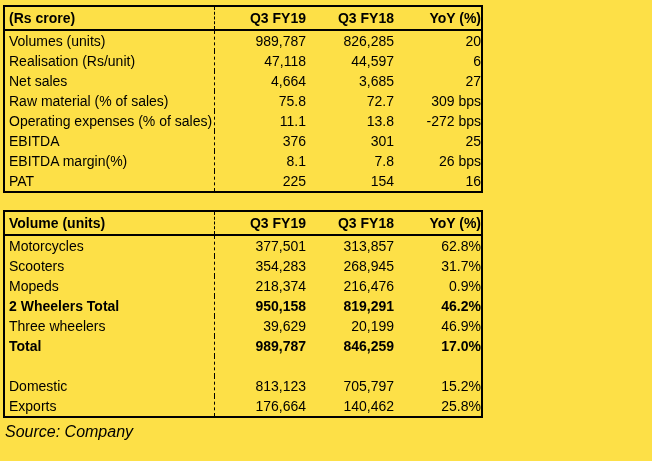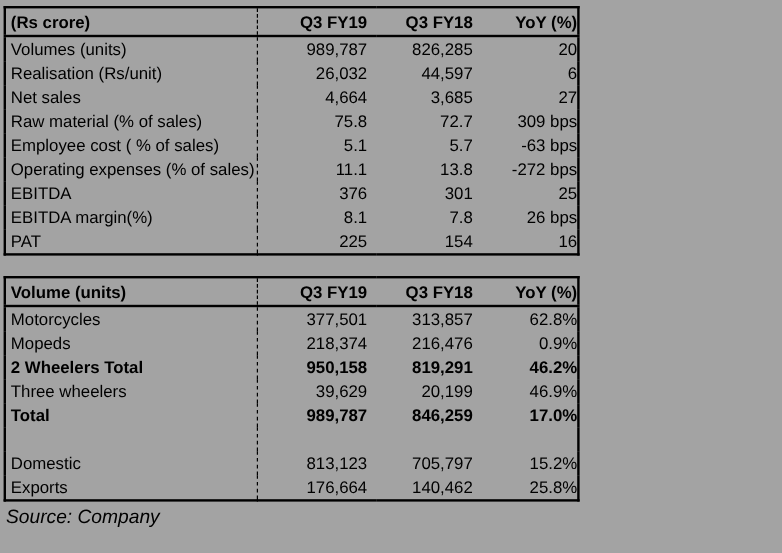--- a/index.html
+++ b/index.html
@@ -5,21 +5,21 @@
   html, body {
     margin: 0;
     padding: 0;
     background: #ffffff;
     font-family: "Liberation Sans", sans-serif;
     color: #000000;
   }
   .page {
     width: 652px;
     height: 461px;
-    background: #a3a3a3;
+    background: #fde047;
     box-sizing: border-box;
     padding: 5px 0 0 3px;
     overflow: hidden;
   }
   table.fin {
     border-collapse: collapse;
     table-layout: fixed;
     width: 478px;
     border: 2px solid #000000;
     font-size: 14px;
@@ -85,41 +85,35 @@
     </thead>
     <tbody>
         <tr>
           <td>Volumes (units)</td>
           <td>989,787</td>
           <td>826,285</td>
           <td>20</td>
         </tr>
         <tr>
           <td>Realisation (Rs/unit)</td>
-          <td>26,032</td>
+          <td>47,118</td>
           <td>44,597</td>
           <td>6</td>
         </tr>
         <tr>
           <td>Net sales</td>
           <td>4,664</td>
           <td>3,685</td>
           <td>27</td>
         </tr>
         <tr>
           <td>Raw material (% of sales)</td>
           <td>75.8</td>
           <td>72.7</td>
           <td>309 bps</td>
-        </tr>
-        <tr>
-          <td>Employee cost ( % of sales)</td>
-          <td>5.1</td>
-          <td>5.7</td>
-          <td>-63 bps</td>
         </tr>
         <tr>
           <td>Operating expenses (% of sales)</td>
           <td>11.1</td>
           <td>13.8</td>
           <td>-272 bps</td>
         </tr>
         <tr>
           <td>EBITDA</td>
           <td>376</td>
@@ -159,20 +153,26 @@
       </tr>
     </thead>
     <tbody>
         <tr>
           <td>Motorcycles</td>
           <td>377,501</td>
           <td>313,857</td>
           <td>62.8%</td>
         </tr>
         <tr>
+          <td>Scooters</td>
+          <td>354,283</td>
+          <td>268,945</td>
+          <td>31.7%</td>
+        </tr>
+        <tr>
           <td>Mopeds</td>
           <td>218,374</td>
           <td>216,476</td>
           <td>0.9%</td>
         </tr>
         <tr class="bold">
           <td>2 Wheelers Total</td>
           <td>950,158</td>
           <td>819,291</td>
           <td>46.2%</td>

